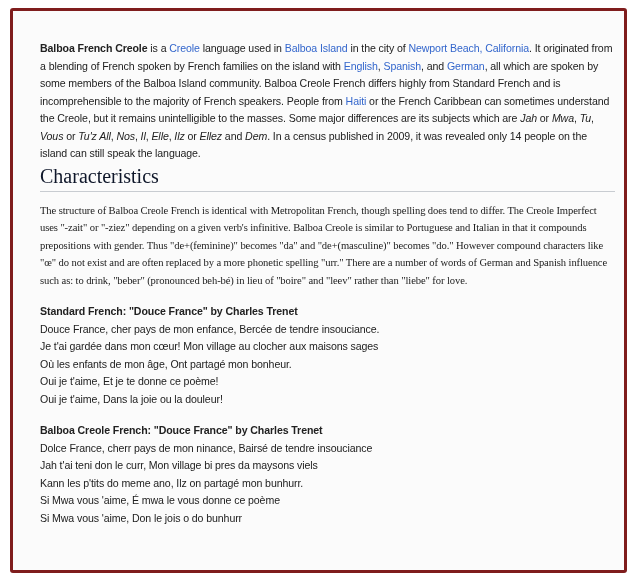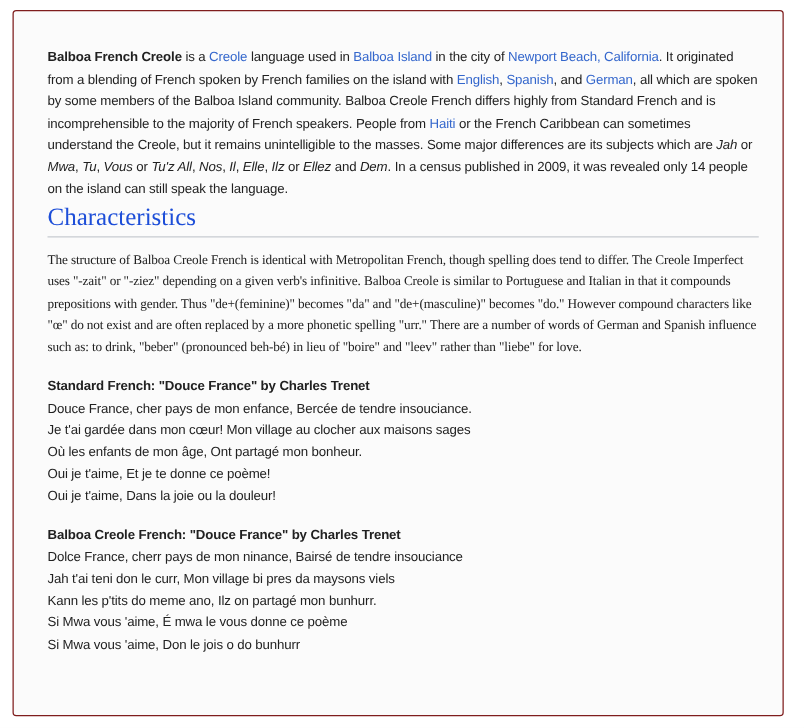--- a/index.html
+++ b/index.html
@@ -18,41 +18,41 @@
     font-family: "Liberation Sans", "DejaVu Sans", sans-serif;
   }
   .card {
     position: absolute;
     left: 10px;
     top: 8px;
     width: 617px;
     height: 565px;
     box-sizing: border-box;
     background: #fbfbfb;
-    border: 1px solid #7f1d1d;
+    border: 3px solid #7f1d1d;
     border-radius: 3px;
-    padding: 29px 19px 0 27px;
+    padding: 29px 9px 0 27px;
     color: #212121;
   }
   .card, .card p, .poem-lines {
     font-size: 10.6px;
     line-height: 17.5px;
     letter-spacing: -0.1px;
   }
   p.body-text {
     margin: 0;
     color: #212121;
   }
   h2.section-heading {
     font-family: "Liberation Serif", "DejaVu Serif", serif;
     font-size: 20px;
     font-weight: normal;
     line-height: 21px;
     letter-spacing: 0;
-    color: #1d4ed8;
+    color: #0f172a;
     margin: 3px 0 0 0;
     padding-bottom: 4px;
     border-bottom: 1px solid #c8ccd1;
   }
   p.section-body {
     margin: 10px 0 0 0;
     font-family: Liberation Serif, serif;
   }
   .poem {
     margin-top: 14px;

